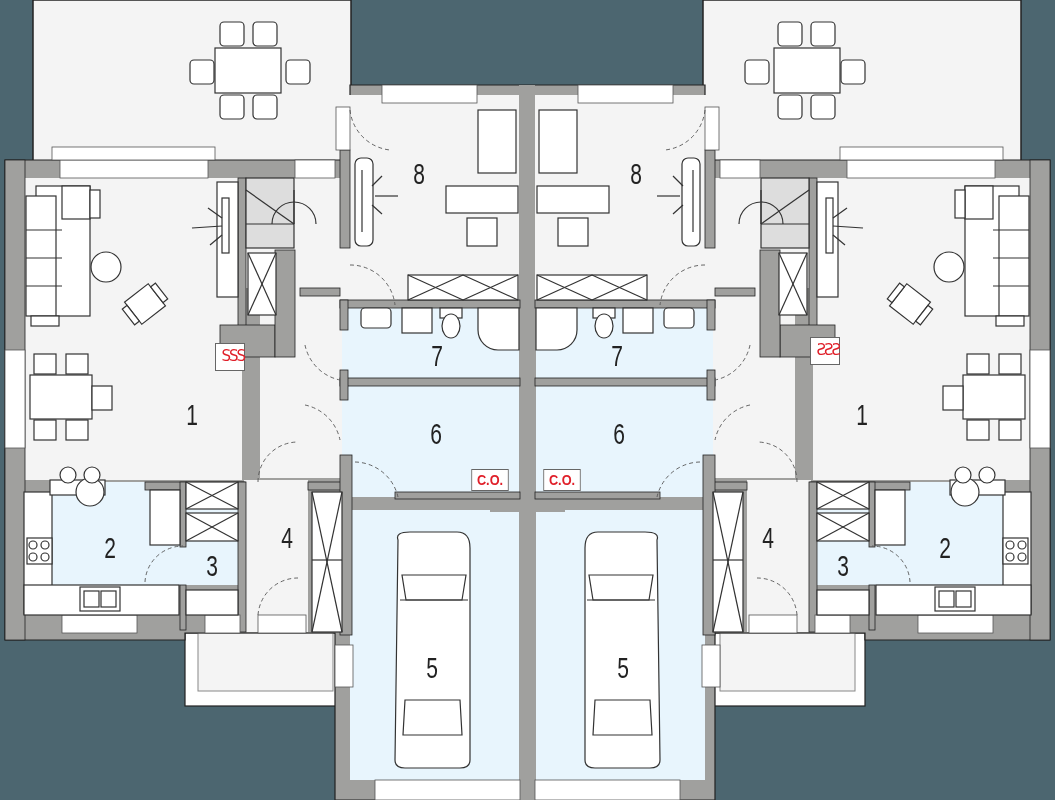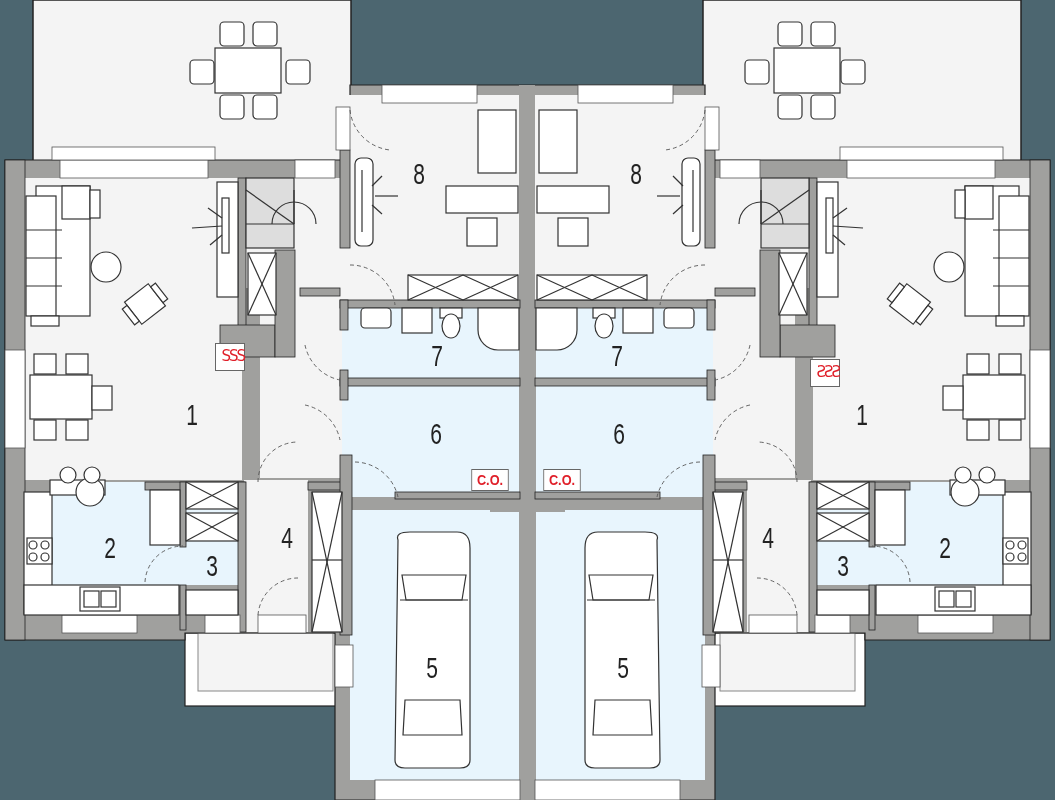--- a/index.html
+++ b/index.html
@@ -236,14 +236,14 @@
 <span class="lbl" style="left:768px;top:538px">4</span>
 <span class="lbl" style="left:623px;top:668px">5</span>
 <span class="lbl" style="left:619px;top:434px">6</span>
 <span class="lbl" style="left:617px;top:356px">7</span>
 <span class="lbl" style="left:636px;top:174px">8</span>
 
 <span class="co" style="left:468px;top:469px">C.O.</span>
 <span class="co" style="left:540px;top:469px">C.O.</span>
 
 <span class="heat" style="left:215px;top:343px">SSS</span>
-<span class="heat" style="left:810px;top:359px">ƧƧƧ</span>
+<span class="heat" style="left:810px;top:337px">ƧƧƧ</span>
 </div>
 
 </body></html>

